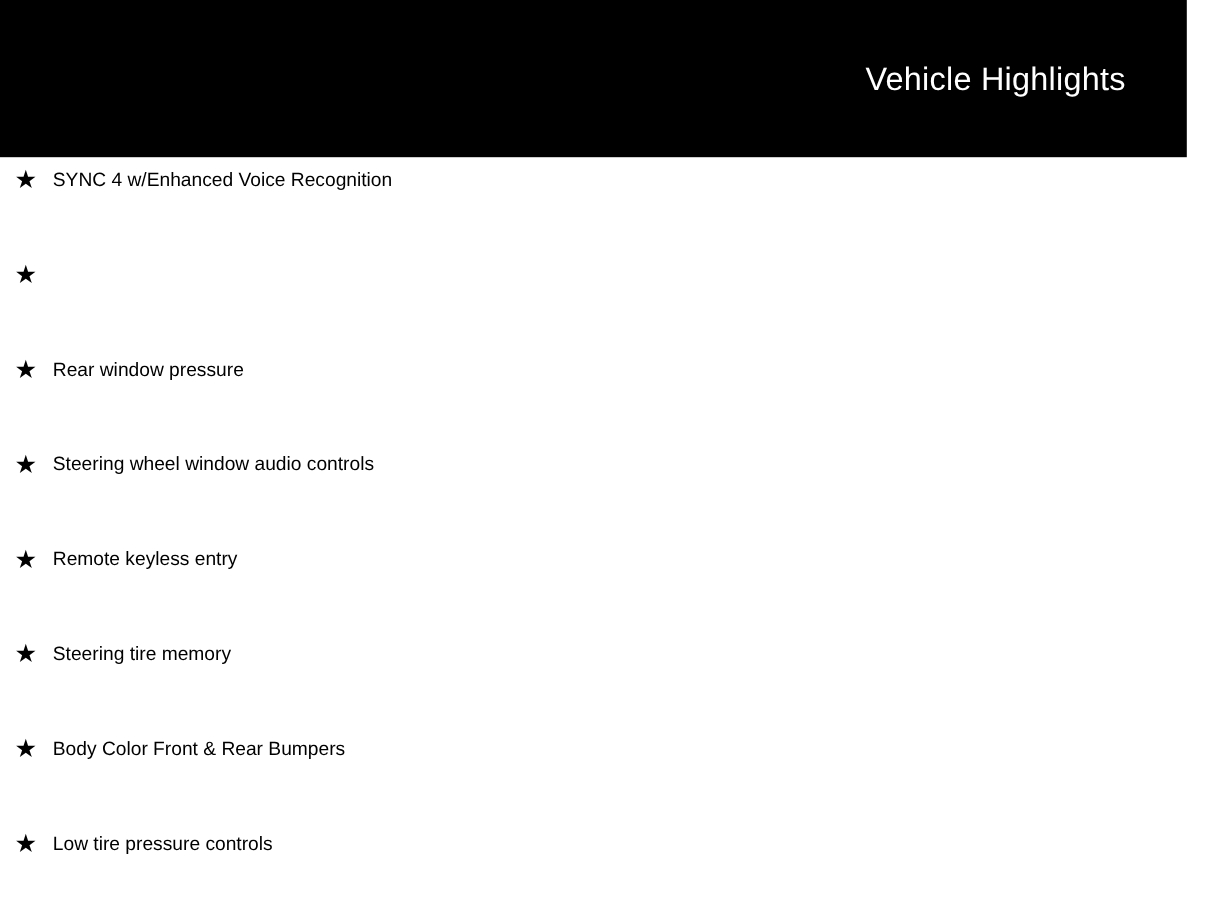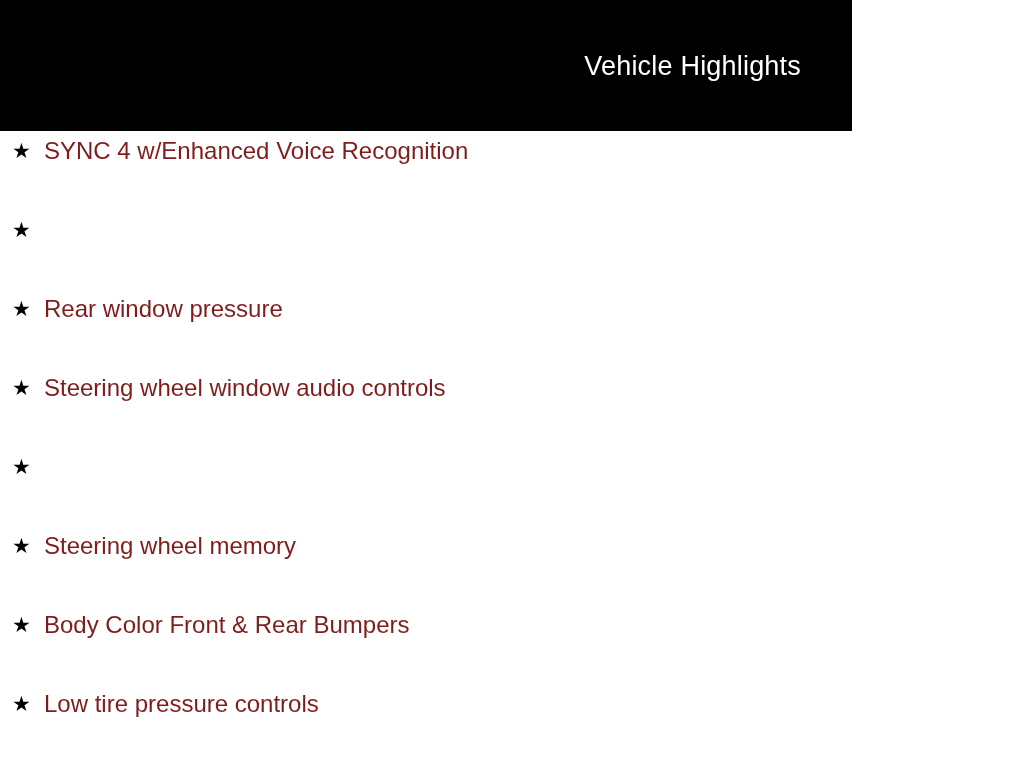--- a/index.html
+++ b/index.html
@@ -14,21 +14,21 @@
   .page {
     position: relative;
     width: 1024px;
     height: 768px;
     background: #ffffff;
   }
   .header-bar {
     position: absolute;
     left: 0;
     top: 0;
-    width: 852px;
+    width: 989px;
     height: 131px;
     background: #000000;
   }
   .header-title {
     position: absolute;
     right: 51px;
     top: 50px;
     color: #ffffff;
     font-size: 27px;
     line-height: 32px;
@@ -54,22 +54,22 @@
   .feature-item .bullet {
     flex: 0 0 auto;
     width: 32px;
     color: #000000;
     font-size: 21px;
     line-height: 40px;
     text-align: left;
   }
   .feature-item .label {
     flex: 1 1 auto;
-    color: #7f1d1d;
-    font-size: 24px;
+    color: #000000;
+    font-size: 16px;
     line-height: 40px;
     white-space: nowrap;
   }
 </style>
 </head>
 <body>
 
 <div class="page">
 
   <div class="header-bar">
@@ -92,25 +92,26 @@
       <span class="label">Rear window pressure</span>
     </li>
 
     <li class="feature-item">
       <span class="bullet">★</span>
       <span class="label">Steering wheel window audio controls</span>
     </li>
 
     <li class="feature-item">
       <span class="bullet">★</span>
+      <span class="label">Remote keyless entry</span>
     </li>
 
     <li class="feature-item">
       <span class="bullet">★</span>
-      <span class="label">Steering wheel memory</span>
+      <span class="label">Steering tire memory</span>
     </li>
 
     <li class="feature-item">
       <span class="bullet">★</span>
       <span class="label">Body Color Front &amp; Rear Bumpers</span>
     </li>
 
     <li class="feature-item">
       <span class="bullet">★</span>
       <span class="label">Low tire pressure controls</span>

